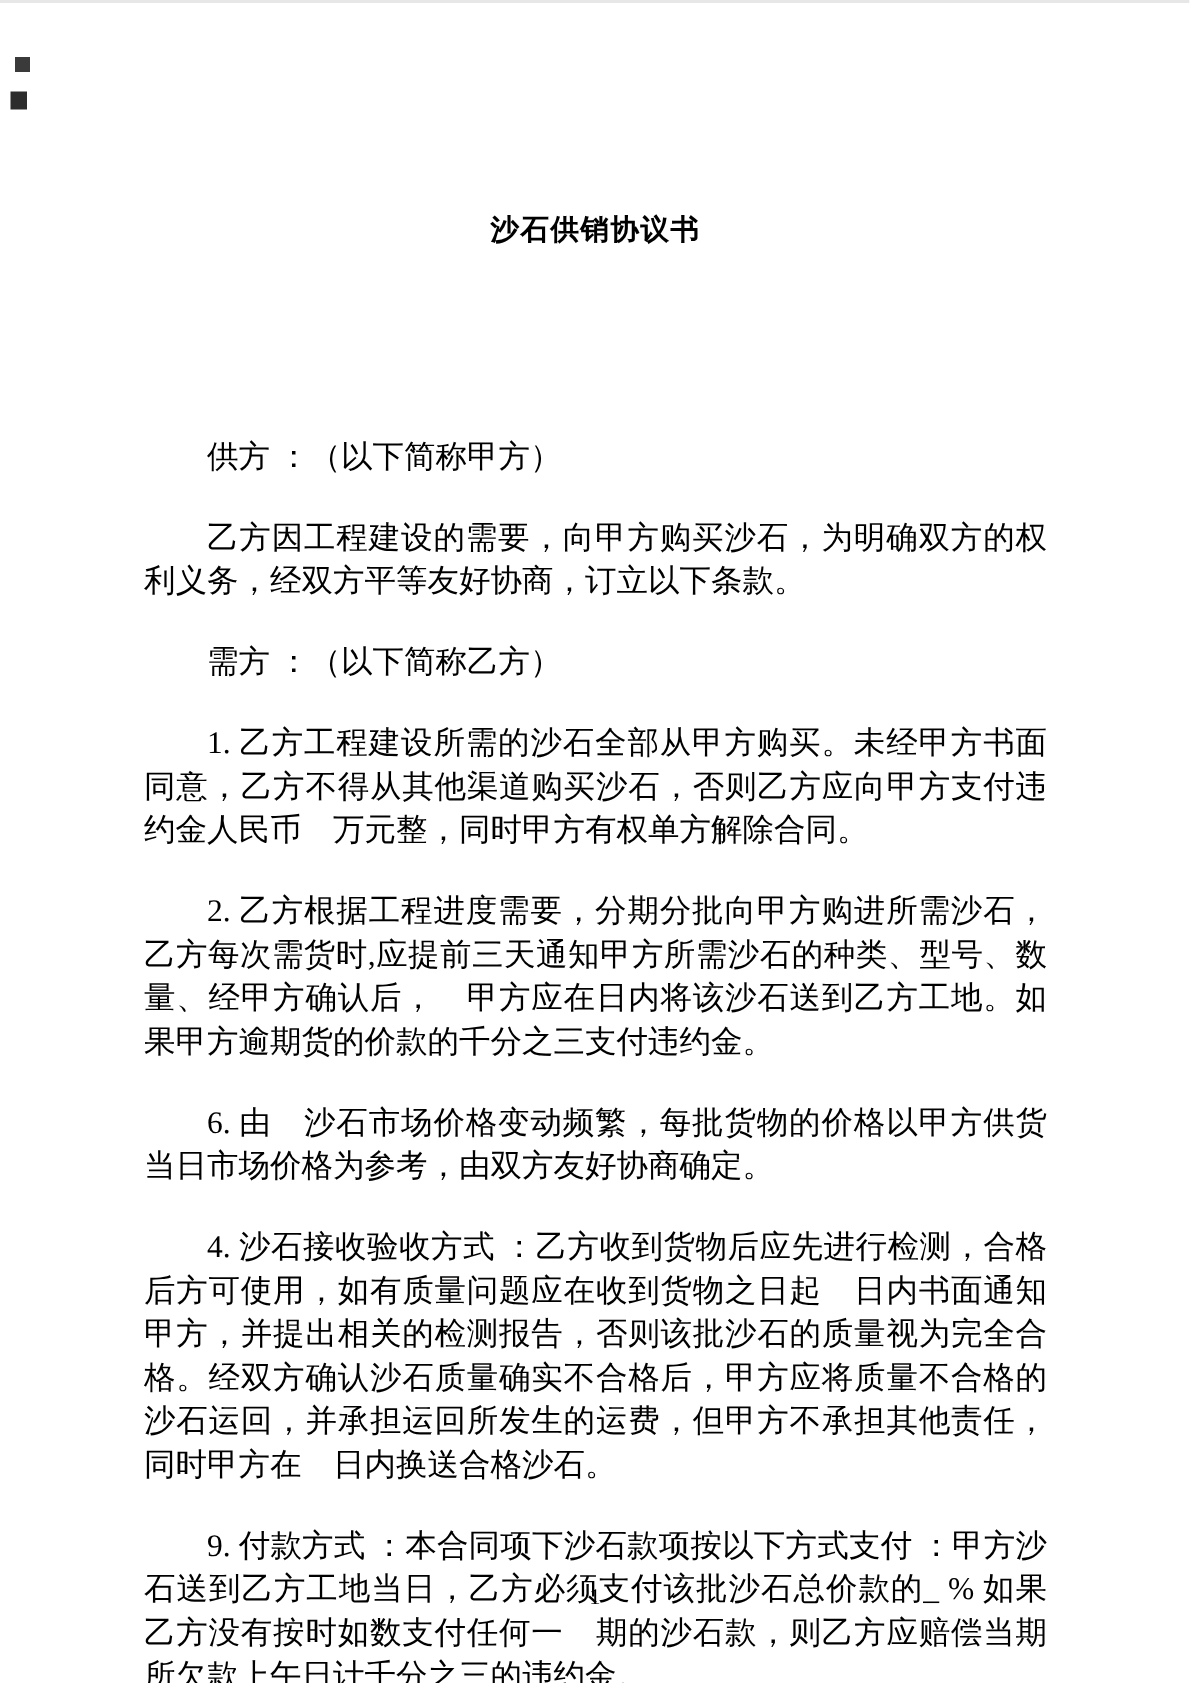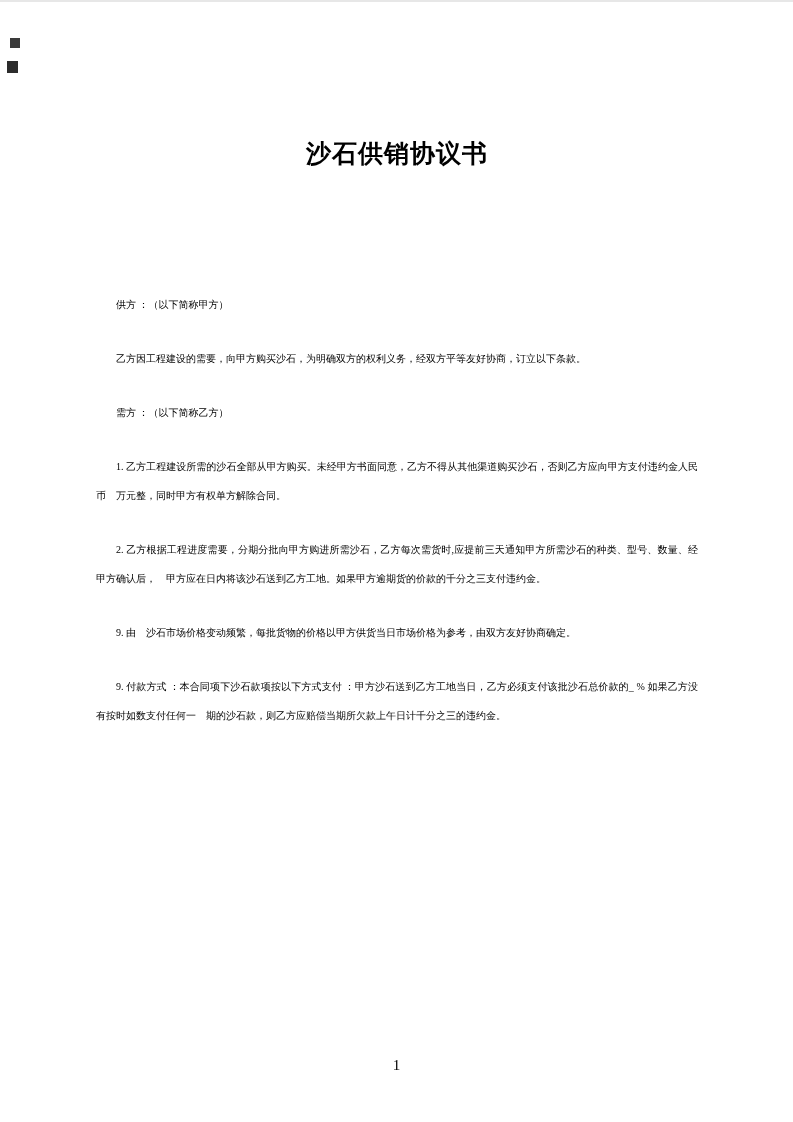--- a/index.html
+++ b/index.html
@@ -19,29 +19,29 @@
     overflow: hidden;
     border-top: 2px solid #e7e7e7;
   }
   .artifact {
     position: absolute;
     background: #3a3a3a;
   }
   .artifact-1 { left: 10px; top: 36px; width: 10px; height: 10px; }
   .artifact-2 { left: 7px;  top: 59px; width: 11px; height: 12px; background:#2c2c2c; }
   .title {
-    font-size: 25px;
+    font-size: 19px;
     font-weight: bold;
     text-align: center;
     letter-spacing: 1px;
     margin: 0 0 122px 0;
     line-height: 28px;
   }
   .doc-body p {
-    font-size: 10px;
+    font-size: 21px;
     line-height: 29px;
     margin: 0 0 25px 0;
     text-indent: 2em;
     text-align: justify;
     text-justify: inter-ideograph;
     word-break: break-all;
   }
   .page-number {
     position: absolute;
     left: 0;
@@ -61,19 +61,20 @@
   <div class="artifact artifact-2"></div>
 
   <h1 class="title">沙石供销协议书</h1>
 
   <div class="doc-body">
     <p>供方 ：（以下简称甲方）</p>
     <p>乙方因工程建设的需要，向甲方购买沙石，为明确双方的权利义务，经双方平等友好协商，订立以下条款。</p>
     <p>需方 ：（以下简称乙方）</p>
     <p>1. 乙方工程建设所需的沙石全部从甲方购买。未经甲方书面同意，乙方不得从其他渠道购买沙石，否则乙方应向甲方支付违约金人民币　万元整，同时甲方有权单方解除合同。</p>
     <p>2. 乙方根据工程进度需要，分期分批向甲方购进所需沙石，乙方每次需货时,应提前三天通知甲方所需沙石的种类、型号、数量、经甲方确认后，　甲方应在日内将该沙石送到乙方工地。如果甲方逾期货的价款的千分之三支付违约金。</p>
-    <p>9. 由　沙石市场价格变动频繁，每批货物的价格以甲方供货当日市场价格为参考，由双方友好协商确定。</p>
+    <p>6. 由　沙石市场价格变动频繁，每批货物的价格以甲方供货当日市场价格为参考，由双方友好协商确定。</p>
+    <p>4. 沙石接收验收方式 ：乙方收到货物后应先进行检测，合格后方可使用，如有质量问题应在收到货物之日起　日内书面通知甲方，并提出相关的检测报告，否则该批沙石的质量视为完全合格。经双方确认沙石质量确实不合格后，甲方应将质量不合格的沙石运回，并承担运回所发生的运费，但甲方不承担其他责任，同时甲方在　日内换送合格沙石。</p>
     <p>9. 付款方式 ：本合同项下沙石款项按以下方式支付 ：甲方沙石送到乙方工地当日，乙方必须支付该批沙石总价款的_ % 如果乙方没有按时如数支付任何一　期的沙石款，则乙方应赔偿当期所欠款上午日计千分之三的违约金。</p>
   </div>
 
   <div class="page-number">1</div>
 
 </div>
 
 </body></html>

